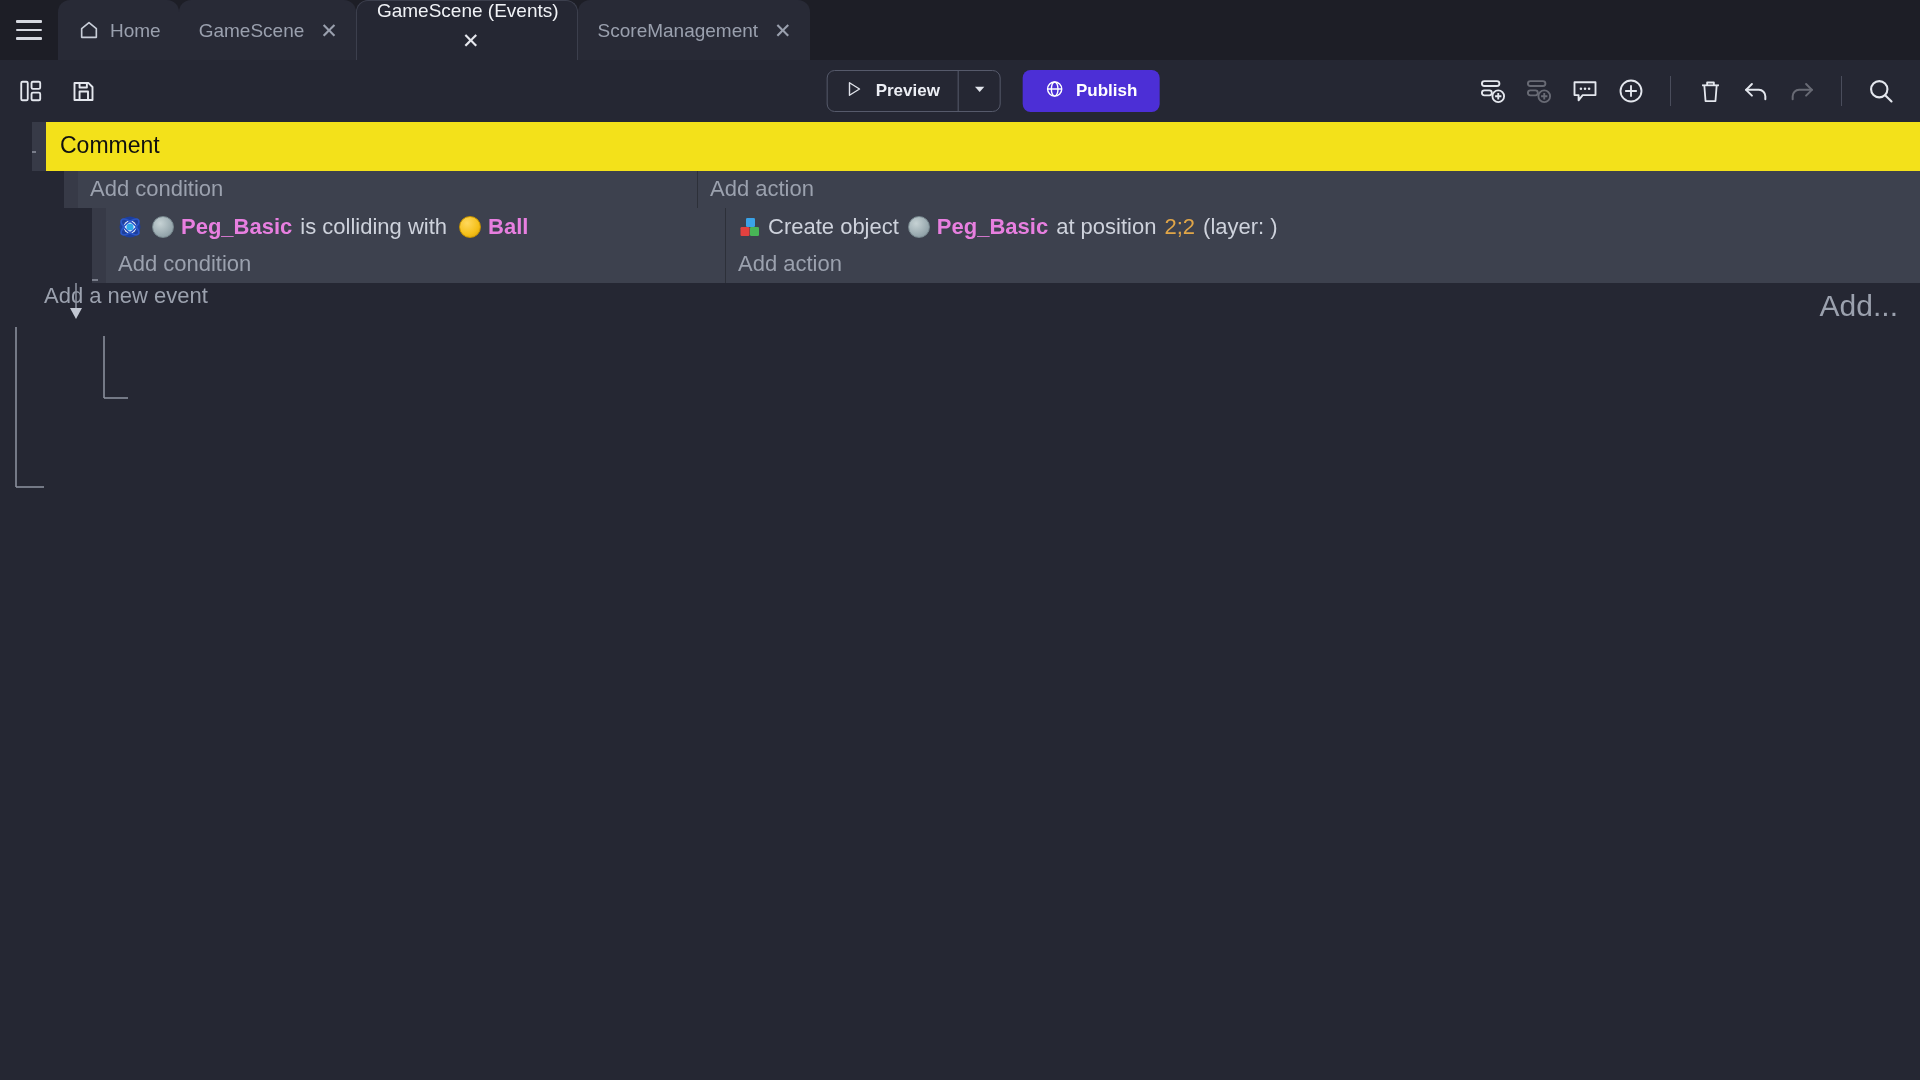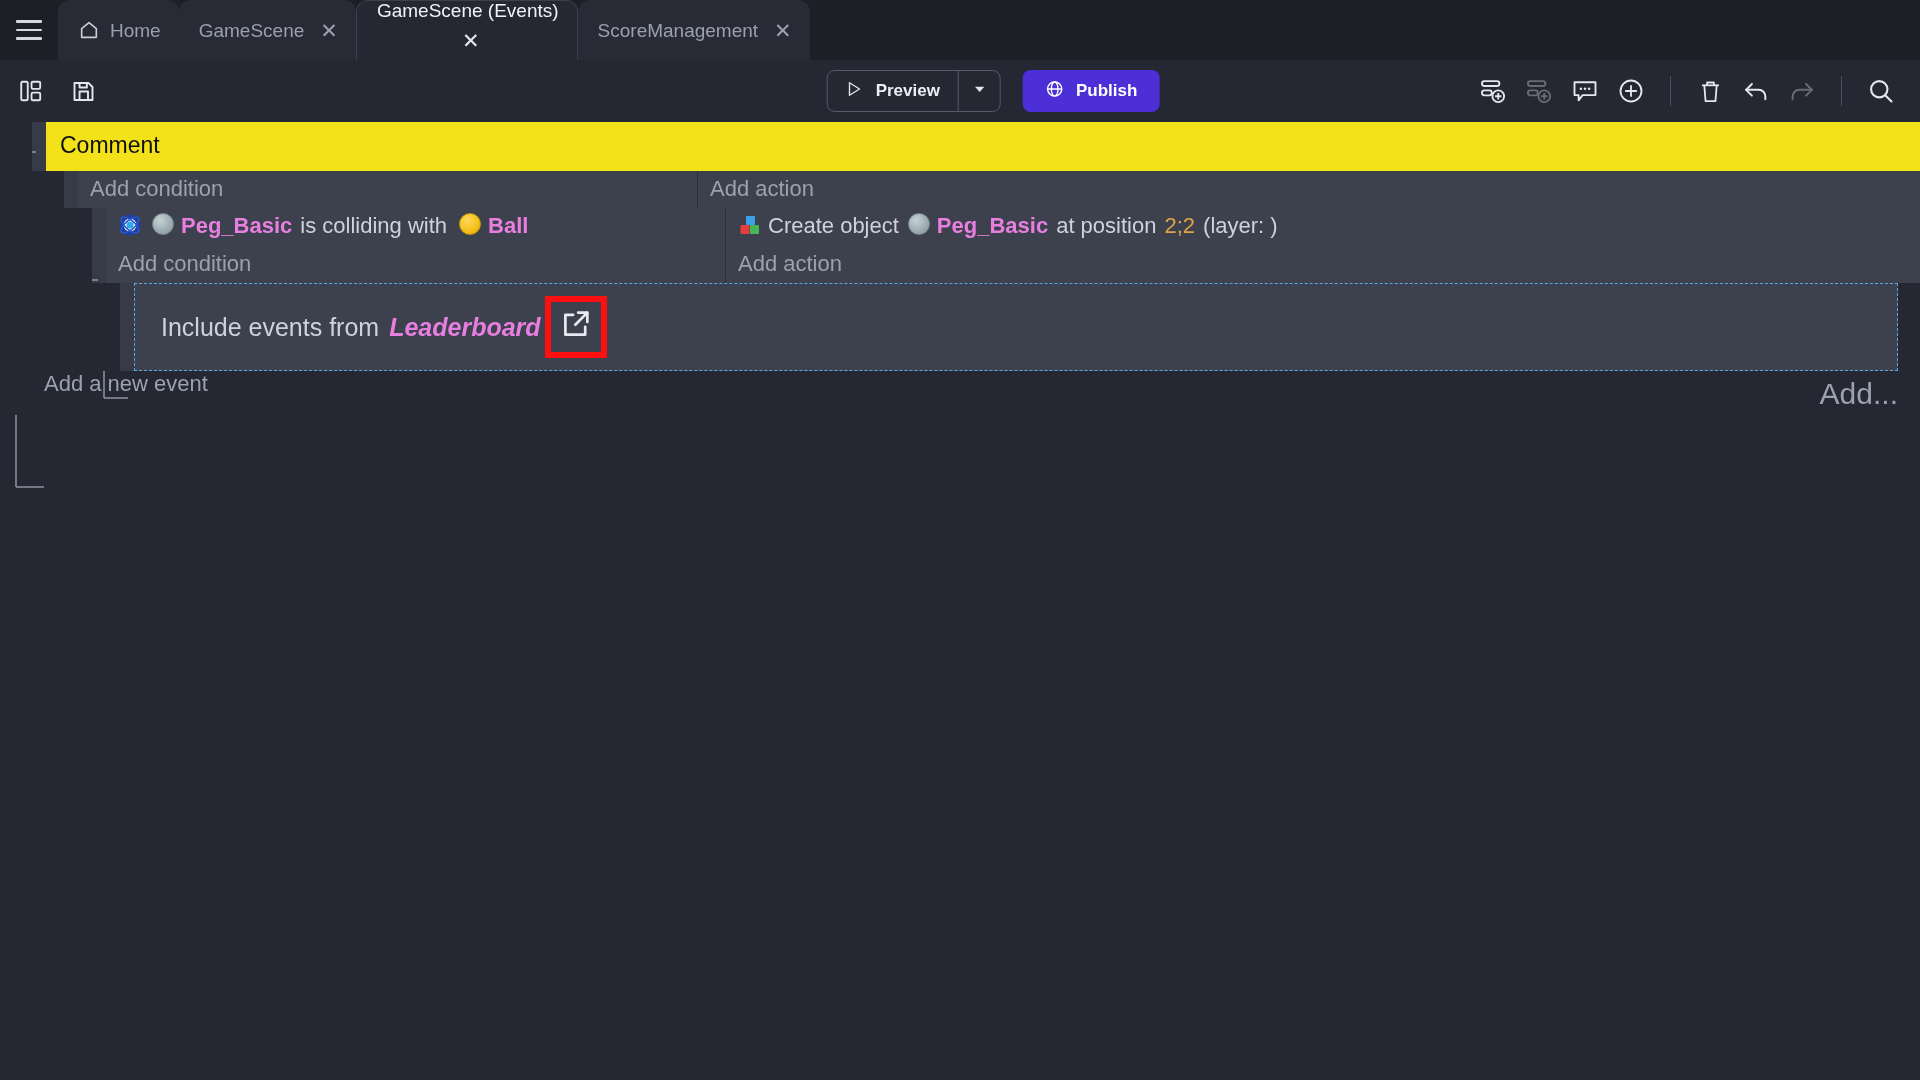--- a/index.html
+++ b/index.html
@@ -177,21 +177,21 @@
 
   .placeholder-line {
     color: #9ba1ae;
     font-size: 22px;
     padding: 5px 0 6px 12px;
     min-height: 36px;
     display: flex; align-items: center;
     cursor: pointer;
   }
   .instr-line {
-    display: flex; 
+    display: flex; align-items: center;
     gap: 0px;
     font-size: 22px;
     color: #ced2dc;
     padding: 5px 0 6px 12px;
     min-height: 38px;
     white-space: nowrap;
   }
   .obj-name { color: #e87fe0; font-weight: bold; }
   .num-val { color: #e0a548; }
   .instr-txt { color: #ced2dc; }
@@ -495,37 +495,20 @@
           <span class="num-val">2</span>
           <span class="num-val">;</span>
           <span class="num-val">2</span>
           <span class="instr-txt" style="margin-left:8px;">(layer: )</span>
         </div>
         <div class="placeholder-line">Add action</div>
       </div>
     </div>
   </div>
 
-  <div class="row">
-    <div class="gutter" style="flex:0 0 120px;"></div>
-    <div class="handle"></div>
-    <div class="link-row" style="flex:1 1 auto; margin-right:22px;">
-      <span>Include events from</span>
-      <span class="link-name">Leaderboard</span>
-      <span class="ext-link-wrap">
-        <span>
-          <svg width="34" height="34" viewBox="0 0 24 24" fill="none" stroke="#e8eaf2" stroke-width="1.9" stroke-linecap="round" stroke-linejoin="round">
-            <path d="M13.5 4 H20 V10.5"></path>
-            <path d="M20 4 L11.5 12.5"></path>
-            <path d="M18.5 14 V19.5 H4.5 V5.5 H10"></path>
-          </svg>
-        </span>
-      </span>
-    </div>
-  </div>
 
   <div class="row addnew-row">
     <div class="gutter" style="flex:0 0 32px;"></div>
     <span class="addnew-label">Add a new event</span>
     <span class="add-right">Add...</span>
   </div>
 
 </div>
 
 </body></html>

